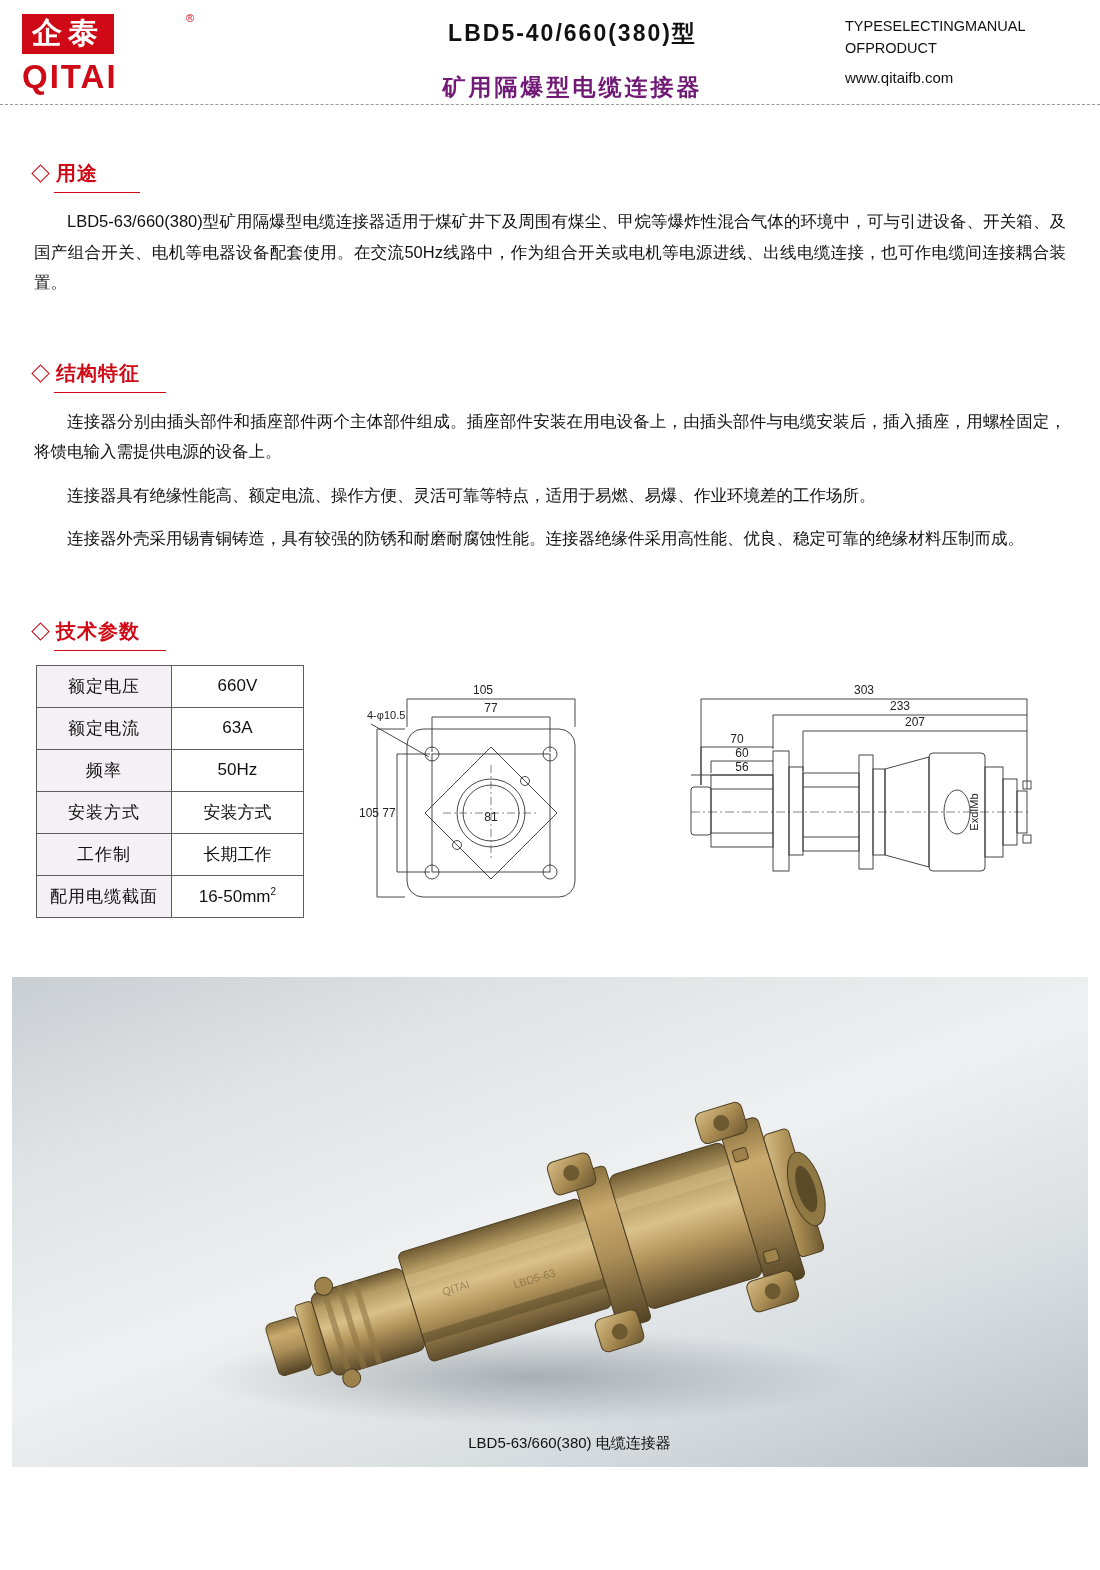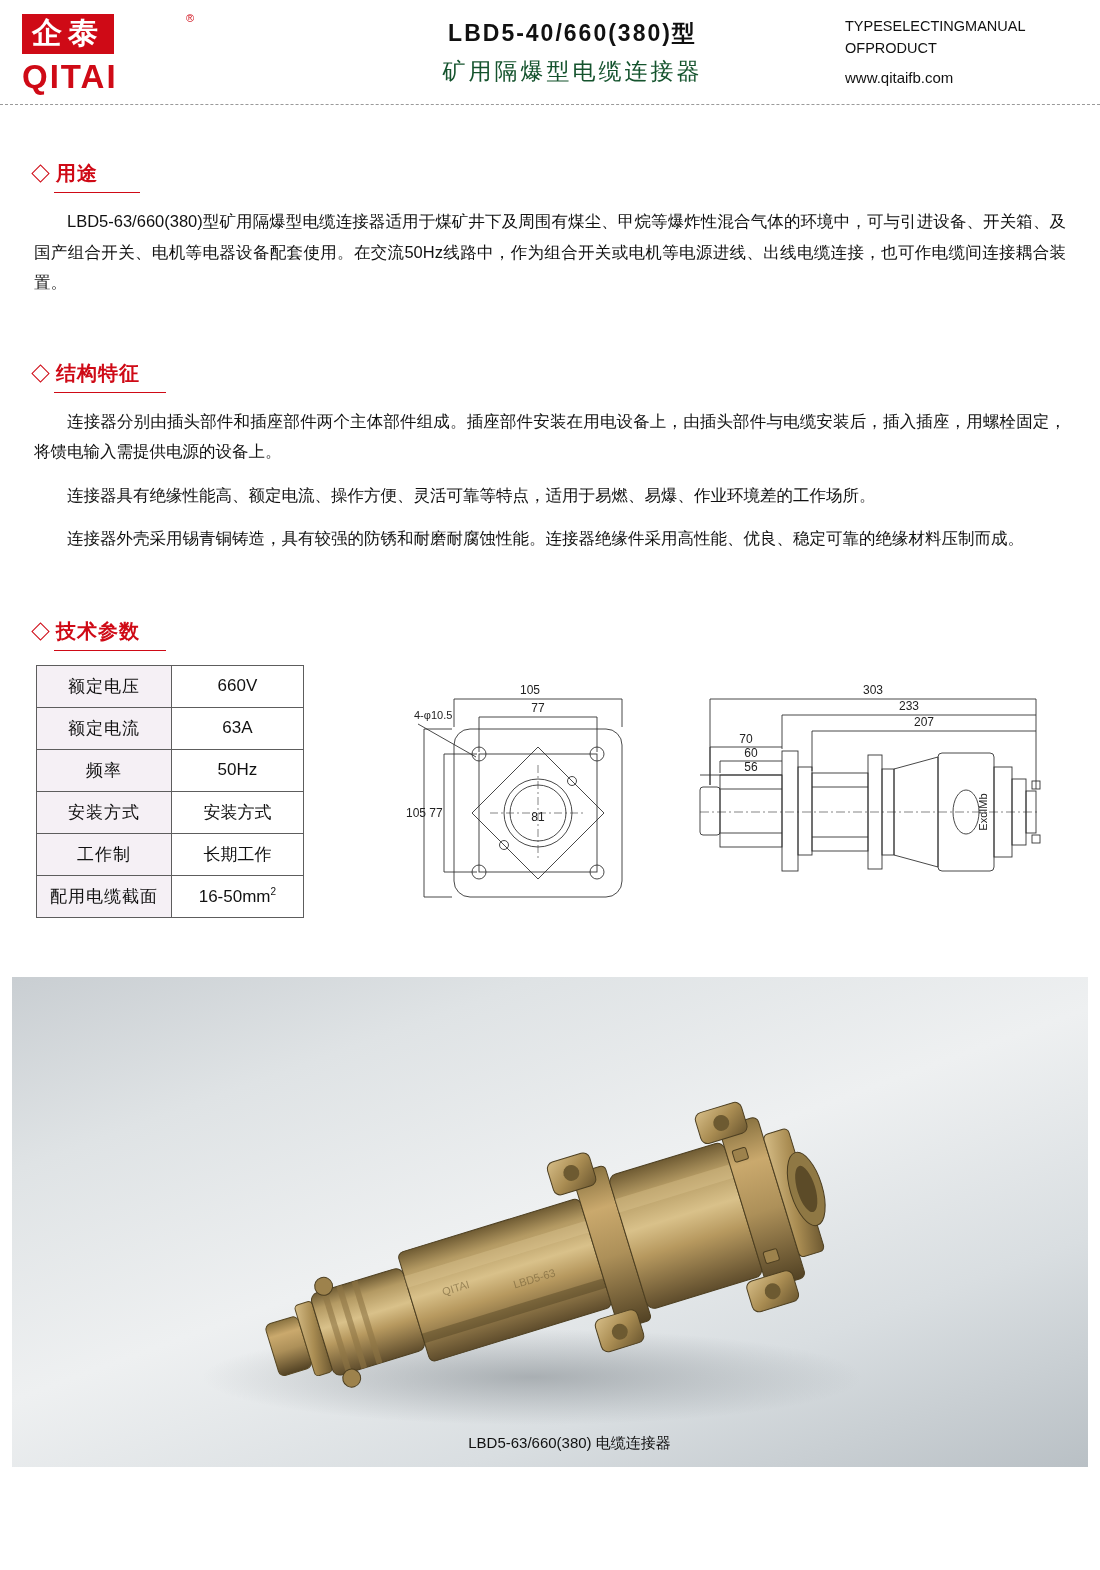--- a/index.html
+++ b/index.html
@@ -63,24 +63,24 @@
   }
   .title-line1 {
     font-family: "Liberation Sans", sans-serif;
     font-size: 23px;
     font-weight: bold;
     letter-spacing: 2px;
     color: #111;
   }
   .title-line2 {
     font-size: 23px;
-    font-weight: normal;
+    font-weight: bold;
     letter-spacing: 3px;
-    margin-top: 7px;
-    color: #14532d;
+    margin-top: 23px;
+    color: #701a75;
   }
   .meta-block {
     width: 255px;
     padding: 16px 22px 0 0;
     box-sizing: border-box;
     text-align: left;
     font-size: 14.5px;
     line-height: 1.5;
     color: #111;
   }
@@ -164,23 +164,24 @@
   table.spec td.value {
     width: 132px;
     background: #ffffff;
     font-weight: normal;
   }
   table.spec sup { font-size: 10px; }
 
   .drawings {
     flex: 1;
     display: flex;
-    justify-content: flex-end;
+    justify-content: center;
     padding-left: 16px;
     padding-top: 4px;
+    gap: 38px;
   }
 
   
   .photo-wrap {
     margin: 18px 12px 0 12px;
     height: 490px;
     position: relative;
     background: linear-gradient(160deg,#c9ced2 0%,#dfe3e5 22%,#eef0f1 48%,#d9dee1 74%,#b9c0c5 100%);
     overflow: hidden;
   }

